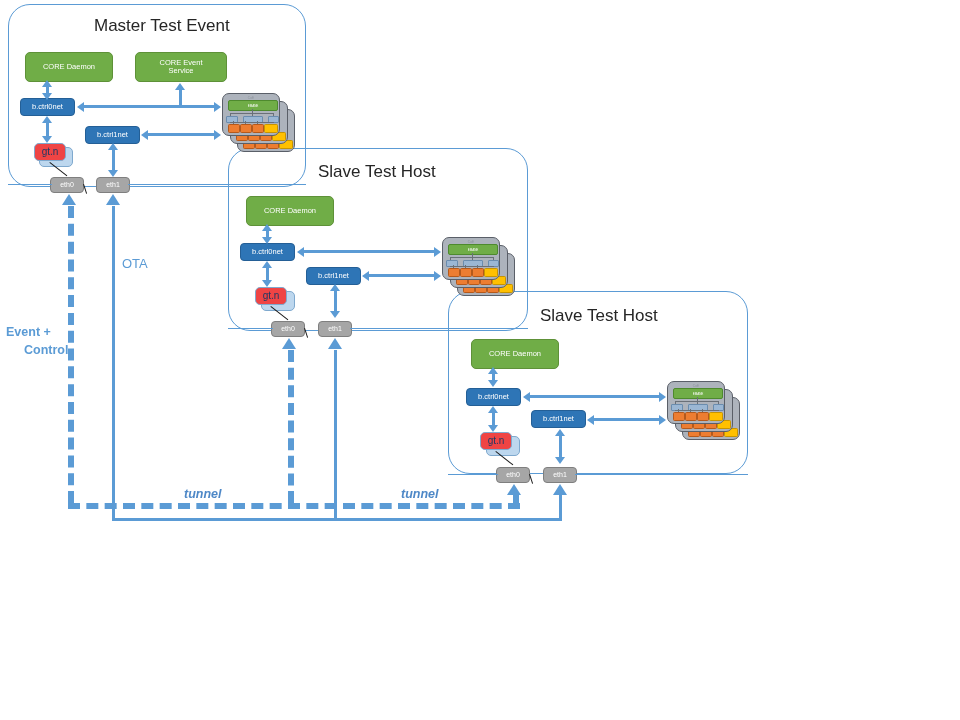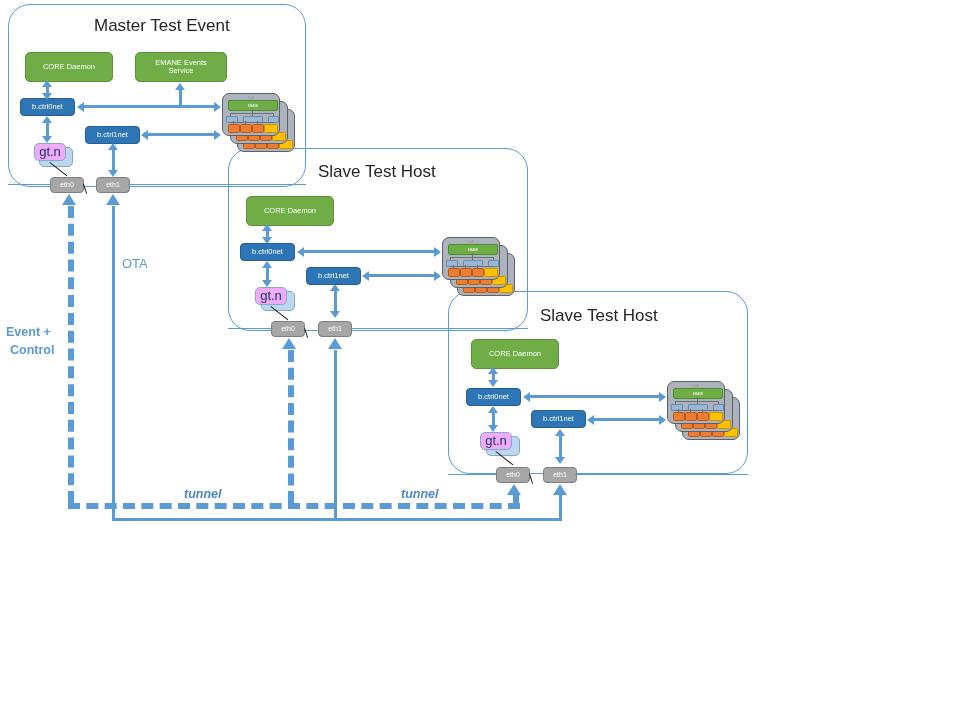--- a/index.html
+++ b/index.html
@@ -14,22 +14,22 @@
 
   
   .nbox{position:absolute;box-sizing:border-box;display:flex;align-items:center;
         justify-content:center;text-align:center;line-height:1.08;}
   .green{background:#70AD47;border:1px solid #5E9138;border-radius:5px;
          color:#ffffff;font-size:7.5px;}
   .blue{background:#2E75B6;border:1px solid #245F96;border-radius:4px;
         color:#ffffff;font-size:7.5px;}
   .gray-if{background:#A6A6A6;border:1.2px solid #7F7F7F;border-radius:4px;
            color:#ffffff;font-size:7px;}
-  .lblue{background:#f0abfc;border:1.2px solid #7FA9CE;border-radius:5px;
-         color:#1F3864;font-size:13px;}
+  .lblue{background:#ef4444;border:1.2px solid #7FA9CE;border-radius:5px;
+         color:#1F3864;font-size:10px;}
   .lblue-shadow{position:absolute;background:#BDD7EE;border:1.2px solid #7FA9CE;
                 border-radius:5px;}
 
   
   .conn{position:absolute;background:#5B9BD5;}
   .hline{height:3px;}
   .vline{width:3px;}
   .thinline{position:absolute;background:#5B9BD5;}
 
   
@@ -90,21 +90,21 @@
 
   <div class="host-frame" style="left:228px;top:148px;width:300px;height:183px;"></div>
   <div class="host-title" style="left:318px;top:162px;">Slave Test Host</div>
 
   <div class="host-frame" style="left:448px;top:291px;width:300px;height:183px;"></div>
   <div class="host-title" style="left:540px;top:306px;">Slave Test Host</div>
 
   <div class="nbox green" style="left:25px;top:52px;width:88px;height:30px;">CORE Daemon</div>
 
   <div class="nbox green" style="left:135px;top:52px;width:92px;height:30px;font-size:7.5px;">
-    <span style="white-space:pre-line;">EMANE Events
+    <span style="white-space:pre-line;">CORE Event
 Service</span>
   </div>
 
   <div class="nbox blue" style="left:20px;top:98px;width:55px;height:18px;">b.ctrl0net</div>
 
   <div class="nbox blue" style="left:85px;top:126px;width:55px;height:18px;">b.ctrl1net</div>
 
   <div class="lblue-shadow" style="left:39px;top:147px;width:32px;height:18px;"></div>
   <div class="nbox lblue" style="left:34px;top:143px;width:32px;height:18px;">gt.n</div>
 
@@ -315,21 +315,21 @@
 
   <div class="dash-h" style="left:68px;top:503px;width:452px;"></div>
 
   <div class="dash-v" style="left:288px;top:350px;height:153px;"></div>
   <div class="arrow ar-up" style="left:282px;top:338px;border-left-width:7px;border-right-width:7px;border-bottom-width:11px;"></div>
 
   <div class="dash-v" style="left:513px;top:492px;height:11px;"></div>
   <div class="arrow ar-up" style="left:507px;top:484px;border-left-width:7px;border-right-width:7px;border-bottom-width:11px;"></div>
 
   <div class="trunk-label" style="left:6px;top:325px;">Event +</div>
-  <div class="trunk-label" style="left:10px;top:343px;">Control</div>
+  <div class="trunk-label" style="left:24px;top:343px;">Control</div>
 
   <div class="tunnel-label" style="left:184px;top:487px;">tunnel</div>
   <div class="tunnel-label" style="left:401px;top:487px;">tunnel</div>
 
   <div class="solid-v" style="left:112px;top:206px;height:314px;"></div>
   <div class="arrow ar-up" style="left:106px;top:194px;border-left-width:7px;border-right-width:7px;border-bottom-width:11px;"></div>
   <div class="solid-h" style="left:112px;top:518px;width:450px;"></div>
   <div class="solid-v" style="left:334px;top:350px;height:170px;"></div>
   <div class="arrow ar-up" style="left:328px;top:338px;border-left-width:7px;border-right-width:7px;border-bottom-width:11px;"></div>
   <div class="solid-v" style="left:559px;top:492px;height:28px;"></div>

